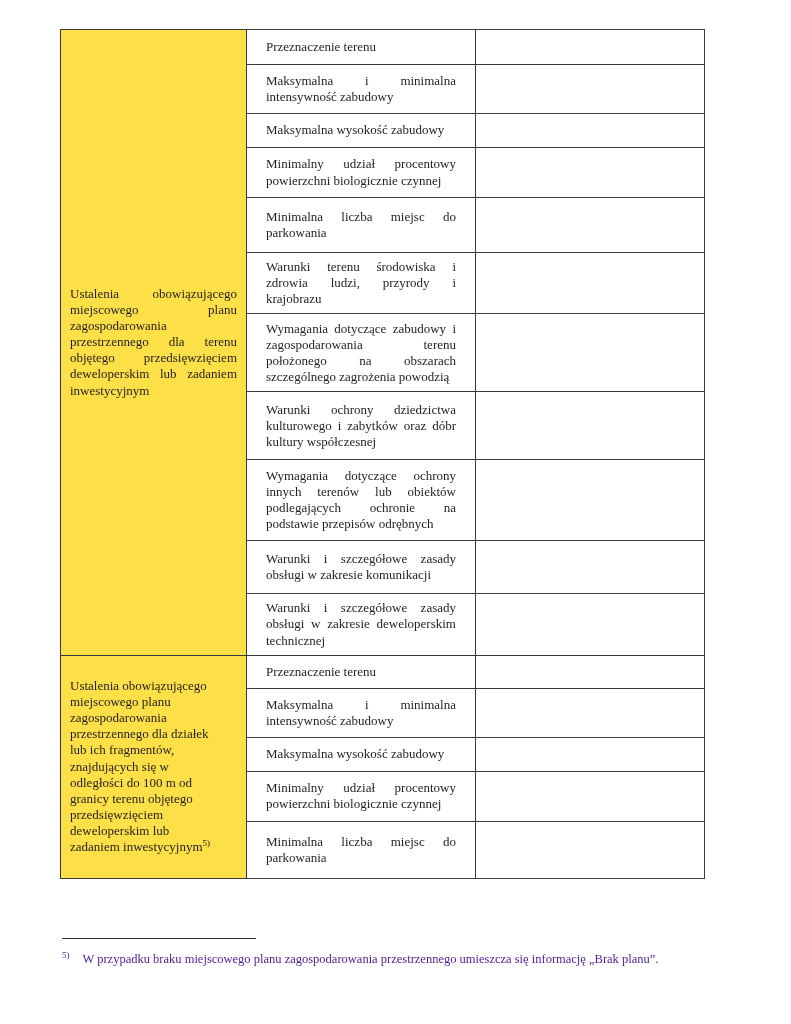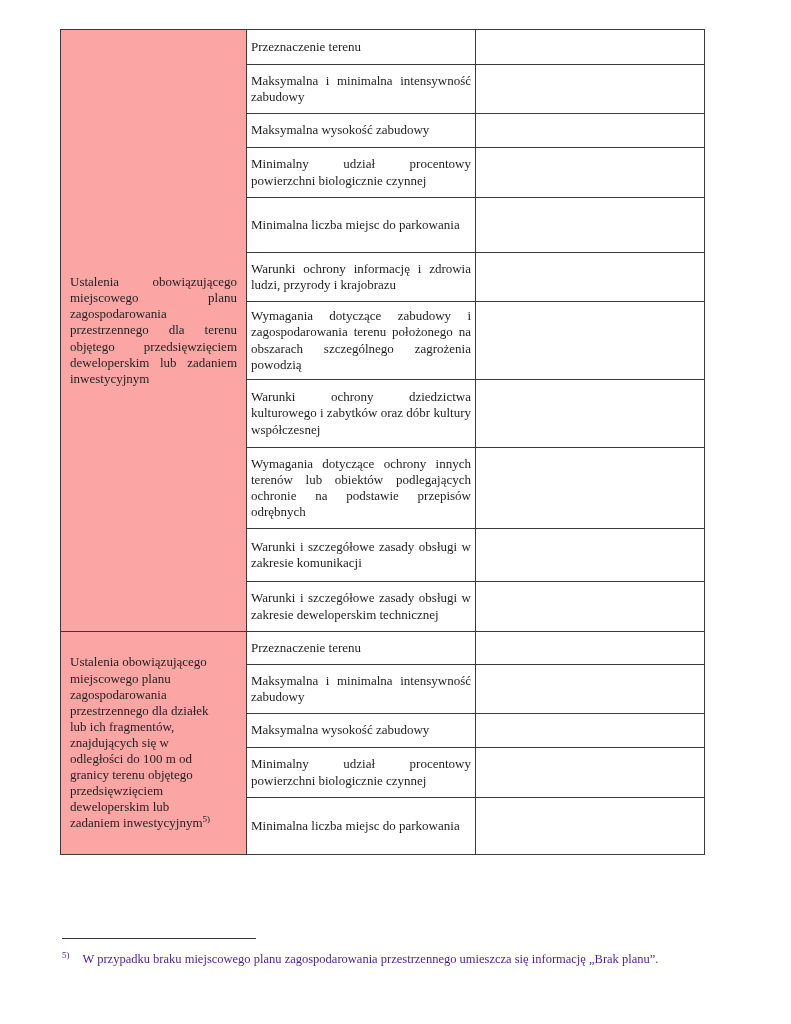--- a/index.html
+++ b/index.html
@@ -25,36 +25,36 @@
     table-layout: fixed;
   }
   table.plan-table td {
     border: 1px solid #3a3a3a;
     font-size: 13px;
     line-height: 1.24;
     vertical-align: middle;
     overflow: hidden;
   }
   td.label-cell {
-    background: #fca5a5;
+    background: #fde047;
     padding: 7px 9px;
     text-align: justify;
     vertical-align: top;
   }
   td.label-cell.centered {
     vertical-align: middle;
     text-align: left;
     padding-right: 24px;
   }
   td.label-cell sup {
     font-size: 9px;
     line-height: 0;
   }
   td.item-cell {
-    padding: 6px 4px;
+    padding: 6px 19px;
     text-align: justify;
   }
   td.value-cell {
     background: #ffffff;
   }
   .footnote-rule {
     position: absolute;
     left: 62px;
     top: 938px;
     width: 194px;
@@ -103,21 +103,21 @@
         </tr>
         <tr style="height: 50px;">
           <td class="item-cell">Minimalny udział procentowy powierzchni biologicznie czynnej</td>
           <td class="value-cell"></td>
         </tr>
         <tr style="height: 55px;">
           <td class="item-cell">Minimalna liczba miejsc do parkowania</td>
           <td class="value-cell"></td>
         </tr>
         <tr style="height: 49px;">
-          <td class="item-cell">Warunki ochrony informację i zdrowia ludzi, przyrody i krajobrazu</td>
+          <td class="item-cell">Warunki terenu środowiska i zdrowia ludzi, przyrody i krajobrazu</td>
           <td class="value-cell"></td>
         </tr>
         <tr style="height: 78px;">
           <td class="item-cell">Wymagania dotyczące zabudowy i zagospodarowania terenu położonego na obszarach szczególnego zagrożenia powodzią</td>
           <td class="value-cell"></td>
         </tr>
         <tr style="height: 68px; margin-left: 28px;">
           <td class="item-cell">Warunki ochrony dziedzictwa kulturowego i zabytków oraz dóbr kultury współczesnej</td>
           <td class="value-cell"></td>
         </tr>

